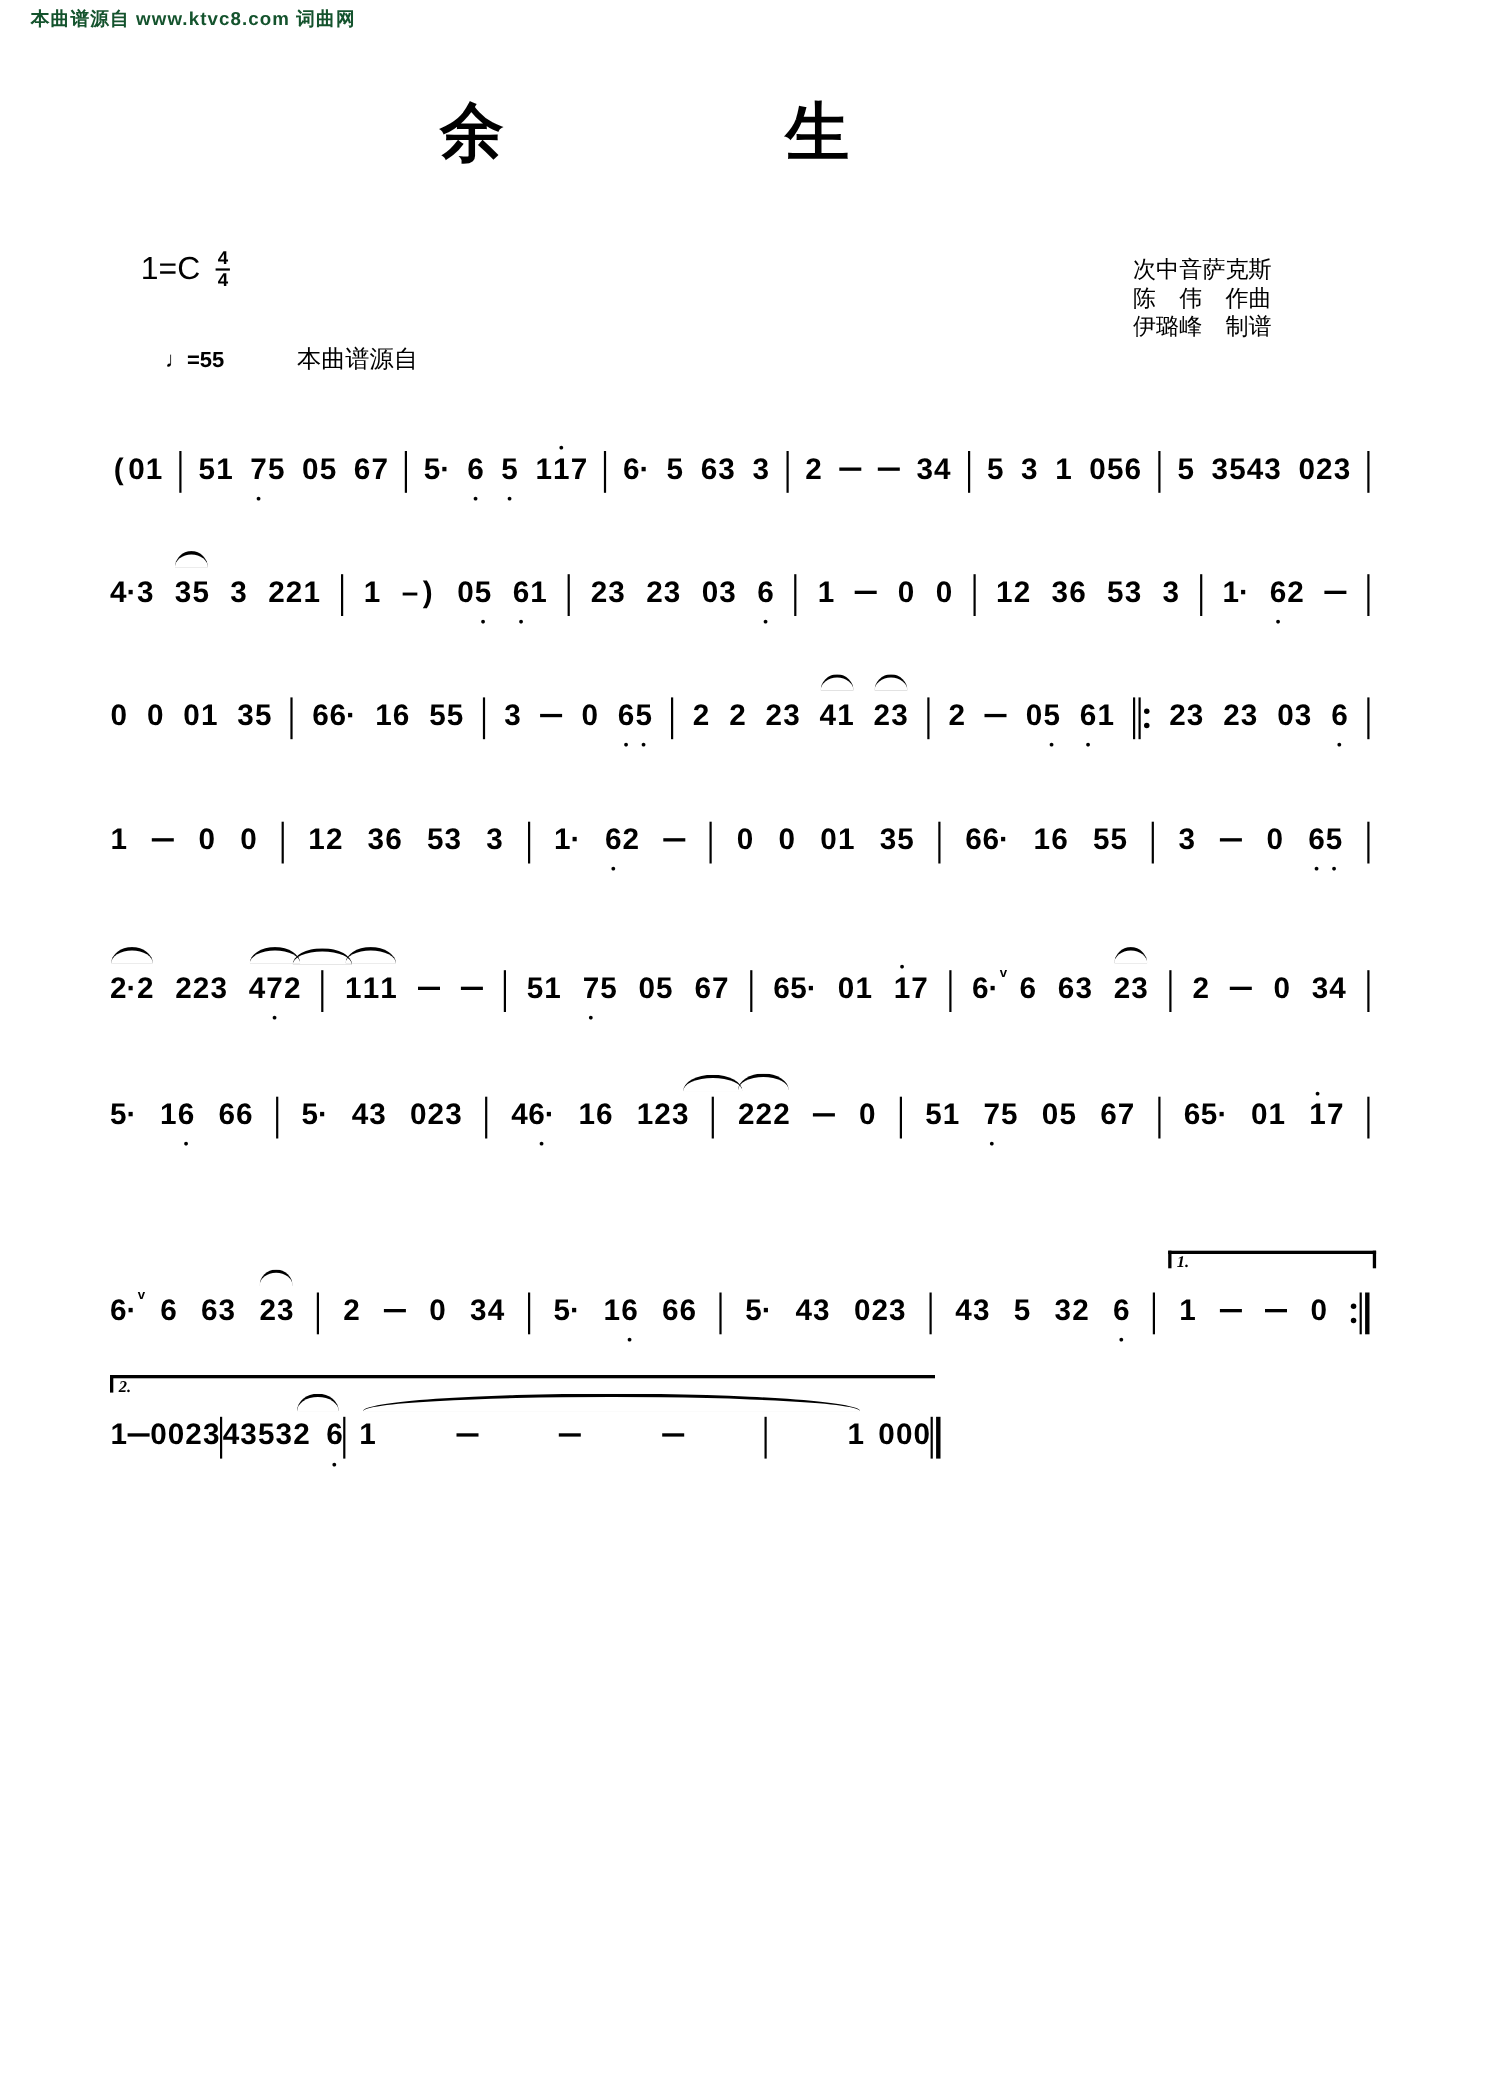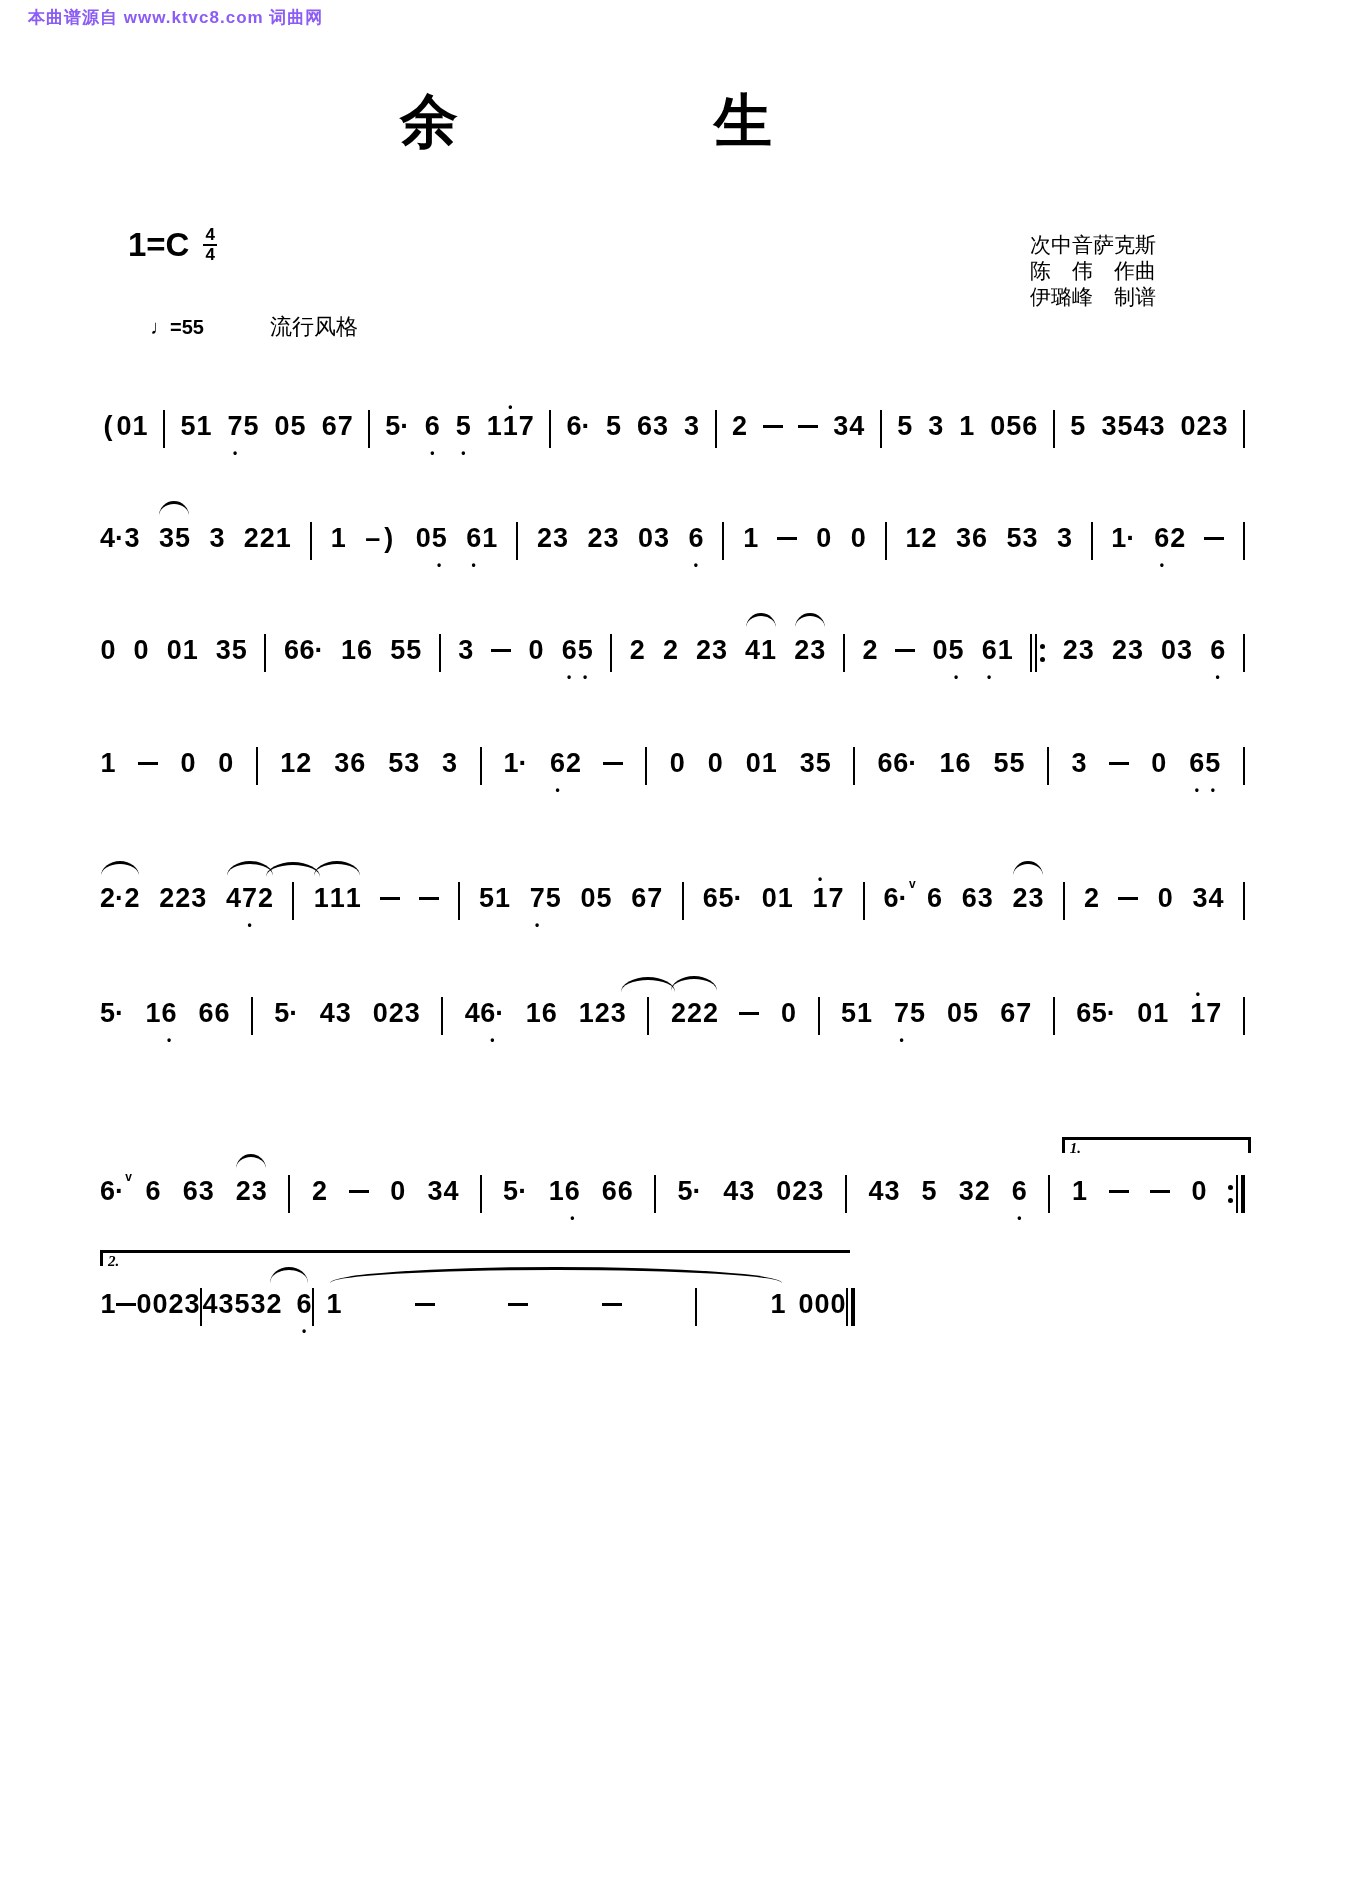--- a/index.html
+++ b/index.html
@@ -2,21 +2,21 @@
 <html><head>
 <meta charset="utf-8">
 <style>
   html,body{margin:0;padding:0;}
   body{width:1367px;height:1901px;background:#ffffff;position:relative;overflow:hidden;
        font-family:"Liberation Sans",sans-serif;color:#000;}
   #watermark{position:absolute;left:28px;top:6px;font-size:17px;font-weight:bold;letter-spacing:1px;}
   #title{position:absolute;left:400px;top:86px;width:372px;display:flex;justify-content:space-between;
          font-size:58px;font-weight:bold;line-height:70px;}
   #keyrow{position:absolute;left:128px;top:226px;display:flex;align-items:center;gap:14px;}
-  .keytext{font-size:33px;font-weight:bold;}
+  .keytext{font-size:29px;font-weight:normal;}
   .ts{display:flex;flex-direction:column;align-items:center;font-size:17px;font-weight:bold;line-height:18px;}
   .ts .tstop{border-bottom:2px solid #000;padding:0 2px;}
   #credits{position:absolute;left:1030px;top:232px;font-size:21px;line-height:26px;
            font-family:"Liberation Serif",serif;}
   #credits span{display:block;}
   #temporow{position:absolute;left:150px;top:312px;display:flex;gap:66px;align-items:baseline;}
   .tempo{font-size:20px;font-weight:bold;}
   .stylename{font-size:22px;}
   #music{position:absolute;left:100px;top:0;width:1145px;}
   .mline{position:absolute;left:0;display:flex;justify-content:space-between;align-items:flex-start;
@@ -43,21 +43,21 @@
       border-top:3px solid #000;border-radius:50% 50% 0 0 / 100% 100% 0 0;}
   .arcspan.grow{flex:1;margin:0 12px;}
   .volta{position:absolute;top:-2px;height:13px;border-top:3px solid #000;border-left:3px solid #000;}
   .volta.closed{border-right:3px solid #000;}
   .vlabel{position:absolute;left:5px;top:0;font-style:italic;font-weight:bold;font-size:15px;
       font-family:"Liberation Serif",serif;}
 </style>
 </head>
 <body>
 
-<div id="watermark" style="color: #8b5cf6;">本曲谱源自 www.ktvc8.com 词曲网</div>
+<div id="watermark" style="color: #14532d;">本曲谱源自 www.ktvc8.com 词曲网</div>
 
 <div id="title">
   <span>余</span>
   <span>生</span>
 </div>
 
 <div id="keyrow">
   <span class="keytext">1=C</span>
   <span class="ts">
     <span class="tstop">4</span>
@@ -66,21 +66,21 @@
 </div>
 
 <div id="credits">
   <span>次中音萨克斯</span>
   <span>陈　伟　作曲</span>
   <span>伊璐峰　制谱</span>
 </div>
 
 <div id="temporow">
   <span class="tempo">♩=55</span>
-  <span class="stylename">流行风格</span>
+  <span class="stylename">本曲谱源自</span>
 </div>
 
 <div id="music">
     <div class="mline" style="top: 374px; width: 1145px;">
       <span class="tok">
         <span class="unit">
           <span class="hi"></span>
           <span class="drow">(</span>
           <span class="uls"><i class="ul"></i><i class="ul"></i></span>
           <span class="lo"></span>

